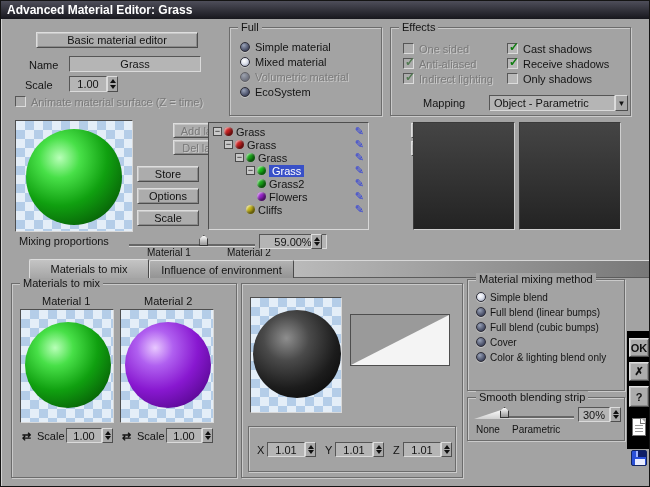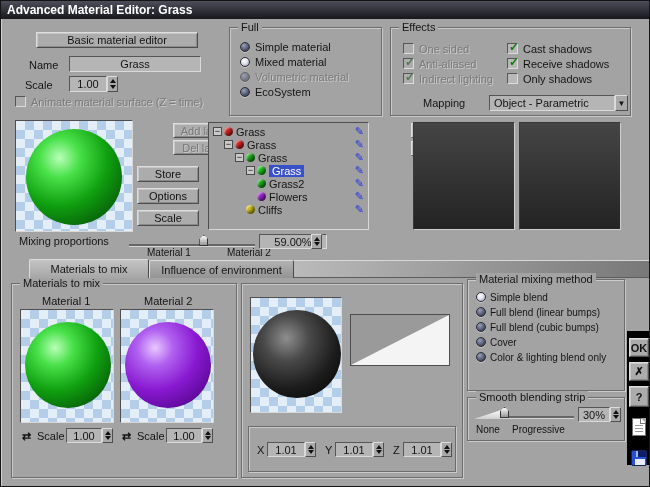--- a/index.html
+++ b/index.html
@@ -295,26 +295,26 @@
   </div>
 
   <div class="grp" style="left:466px;top:396px;width:158px;height:44px">
     <span class="grp-title">Smooth blending strip</span>
     <div class="track" style="left:6px;top:9px;width:100px;height:13px">
       <div class="wedge" style="left:0;top:2px;width:30px;height:10px"></div>
       <div class="groove" style="left:30px;top:9px;width:70px"></div>
       <div class="thumb" style="left: 30%;"></div>
     </div>
     <span class="lbl s10" style="left:8px;top:26px">None</span>
-    <span class="lbl s10" style="left:44px;top:26px">Progressive</span>
+    <span class="lbl s10" style="left:44px;top:26px">Parametric</span>
     <div class="field" style="left:110px;top:9px;width:32px;height:15px">30%</div>
     <span class="spinner" style="left:142px;top:9px;height:15px"></span>
   </div>
 
-  <div class="sidebar" style="left:626px;top:330px;width:24px;height:134px">
+  <div class="sidebar" style="left:626px;top:330px;width:24px;height:118px">
     <div class="btn" style="left:2px;top:7px;width:20px;height:19px;font-weight:bold">OK</div>
     <div class="btn" style="left:2px;top:31px;width:20px;height:19px;font-weight:bold">✗</div>
     <div class="btn" style="left:2px;top:55px;width:20px;height:21px;font-weight:bold">?</div>
     <div class="abs" style="left:2px;top:85px;width:20px;height:24px">
       <span class="doc-icon" style="left:3px;top:2px"></span>
     </div>
     <div class="abs" style="left:2px;top:117px;width:20px;height:22px">
       <span class="disk-icon" style="left:2px;top:2px"></span>
     </div>
   </div>

